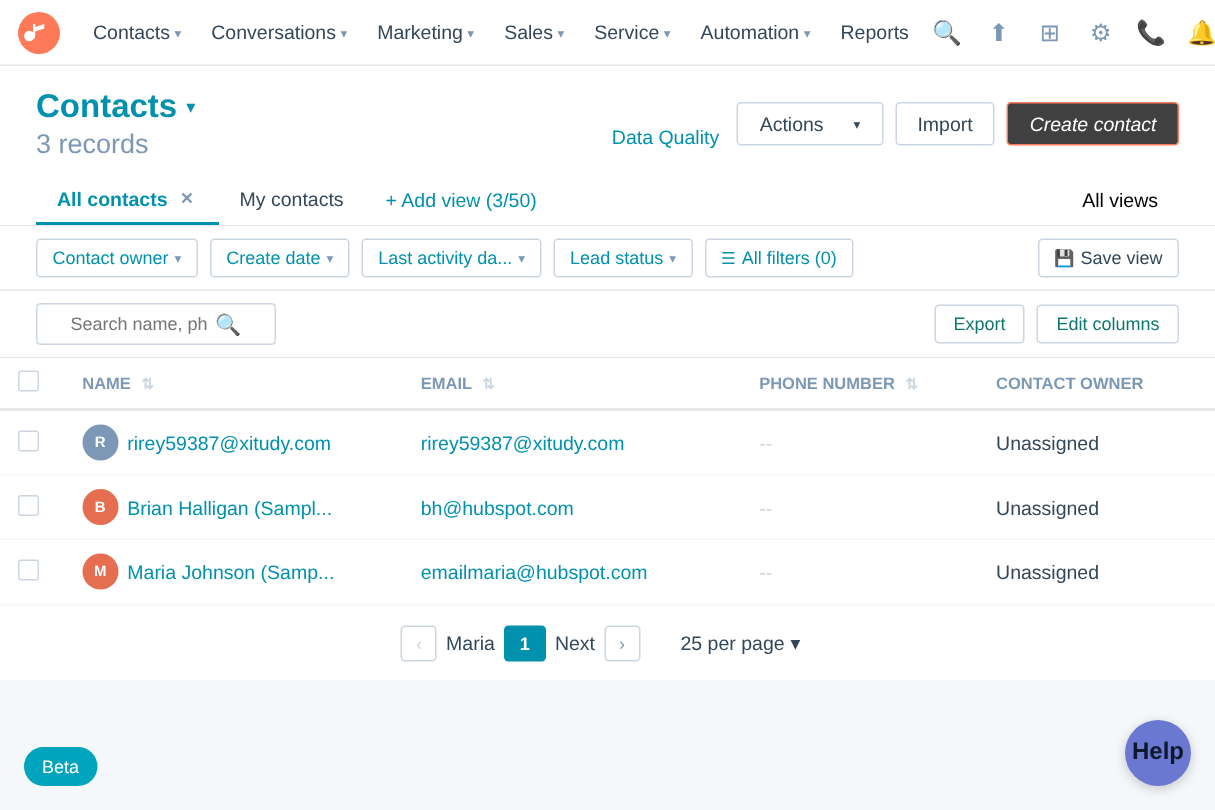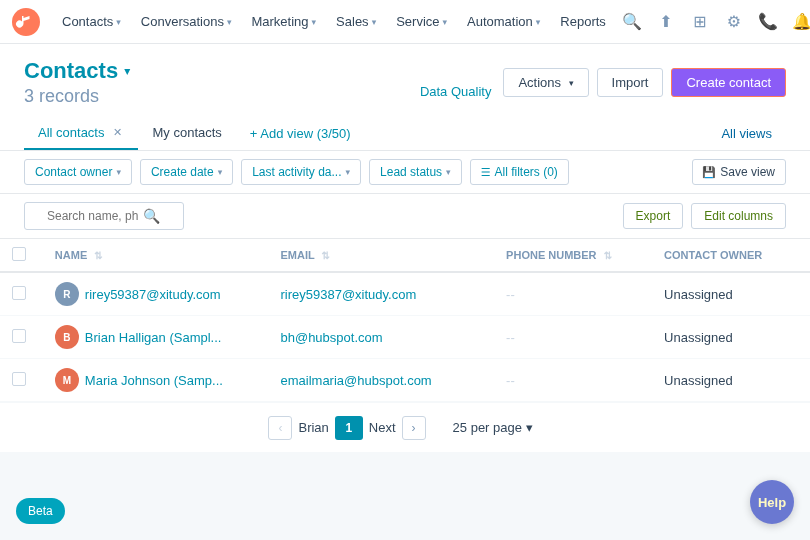--- a/index.html
+++ b/index.html
@@ -46,50 +46,50 @@
       display: flex; align-items: center; justify-content: space-between;
       padding-bottom: 10px;
     }
     .page-title-area { display: flex; align-items: center; gap: 6px; }
     .page-title { font-size: 22px; font-weight: 700; color: #0091ae; }
     .page-title-chevron { color: #0091ae; font-size: 12px; }
     .records-count { font-size: 18px; color: #7c98b6; margin-top: 2px; }
     .header-actions { display: flex; align-items: center; gap: 8px; }
     .data-quality-link { color: #0091ae; font-size: 13px; cursor: pointer; margin-right: 4px; margin-top: 17px; }
     .btn {
-      display: inline-flex; align-items: center; gap: 8px;
+      display: inline-flex; align-items: center; gap: 20px;
       padding: 6px 14px; border-radius: 3px;
       font-size: 13px; font-weight: 500; cursor: pointer; border: 1px solid transparent; justify-content: flex-end;
     }
     .btn-secondary { background: #fff; border-color: #cbd6e2; color: #33475b; }
-    .btn-primary { background: #8b5cf6; border-color: #ff7a59; color: #fff; }
+    .btn-primary { background: #404040; border-color: #ff7a59; color: #fff; font-style: italic; }
     .btn-chevron { font-size: 9px; }
 
     
     .tabs-row {
       display: flex; align-items: center; gap: 0;
       margin-top: 0;
     }
     .tab {
       padding: 8px 14px; font-size: 13px; cursor: pointer; color: #33475b;
       border-bottom: 2px solid transparent; white-space: nowrap;
       display: flex; align-items: center; gap: 6px;
     }
-    .tab.active { color: #0091ae; border-bottom-color: #0091ae; font-weight: 400; }
+    .tab.active { color: #0091ae; border-bottom-color: #0091ae; font-weight: 700; }
     .tab-close {
       color: #7c98b6; font-size: 11px; cursor: pointer;
       display: inline-flex; align-items: center; justify-content: center;
       width: 14px; height: 14px; border-radius: 50%;
     }
     .tab-add {
       padding: 8px 14px; font-size: 13px; cursor: pointer; color: #0091ae;
       display: flex; align-items: center; gap: 4px;
     }
     .tab-spacer { flex: 1; }
-    .all-views { padding: 8px 14px; font-size: 13px; color: #0369a1; cursor: pointer; }
+    .all-views { padding: 8px 14px; font-size: 13px; color: #000000; cursor: pointer; }
 
     
     .filters-bar {
       background: #fff;
       padding: 8px 24px;
       display: flex; align-items: center; gap: 8px;
       border-bottom: 1px solid #e5e8eb;
     }
     .filter-btn {
       display: inline-flex; align-items: center; gap: 4px;
@@ -119,21 +119,21 @@
       padding: 5px 22px; background: #fff; width: 160px;
     }
     .search-box input {
       border: none; outline: none; font-size: 12px; color: #33475b;
       background: transparent; width: 100%;
     }
     .search-icon { color: #7c98b6; font-size: 14px; }
     .toolbar-right { display: flex; gap: 8px; }
     .toolbar-btn {
       padding: 5px 12px; border-radius: 3px; font-size: 12px;
-      cursor: pointer; color: #4d7c0f; background: #fff; border: 1px solid #cbd6e2;
+      cursor: pointer; color: #0f766e; background: #fff; border: 1px solid #cbd6e2;
     }
 
     
     .table-container {
       background: #fff;
       overflow: auto;
     }
     table { width: 100%; border-collapse: collapse; }
     thead tr { border-bottom: 2px solid #e5e8eb; }
     th {
@@ -194,24 +194,24 @@
 
     
     .beta-badge {
       position: fixed; bottom: 16px; left: 16px;
       background: #00a4bd; color: #fff;
       padding: 6px 12px; border-radius: 20px; font-size: 12px; font-weight: 400;
       cursor: pointer;
     }
     .help-badge {
       position: fixed; bottom: 16px; right: 16px;
-      background: #6a78d1; color: #fef9c3;
+      background: #6a78d1; color: #0f172a;
       width: 44px; height: 44px; border-radius: 50%;
       display: flex; align-items: center; justify-content: center;
-      font-size: 13px; font-weight: 600; cursor: pointer;
+      font-size: 16px; font-weight: 600; cursor: pointer;
       box-shadow: 0 2px 8px rgba(0,0,0,0.2);
     }
   </style>
 </head>
 <body>
 
 <nav class="topnav">
   <div class="topnav-logo">
     <svg viewBox="0 0 28 28" fill="none">
       <circle cx="14" cy="14" r="14" fill="#ff7a59"></circle>
@@ -418,21 +418,21 @@
       <td class="owner-col">
         <span>Unassigned</span>
       </td>
     </tr>
       </tbody>
   </table>
 </div>
 
 <div class="pagination">
   <button class="page-nav-btn disabled">‹</button>
-  <span class="page-label">Brian</span>
+  <span class="page-label">Maria</span>
   <span class="page-num">1</span>
   <span class="page-label">Next</span>
   <button class="page-nav-btn">›</button>
   <div class="per-page-btn">
     <span>25 per page</span>
     <span>▾</span>
   </div>
 </div>
 
 <div class="beta-badge">Beta</div>

